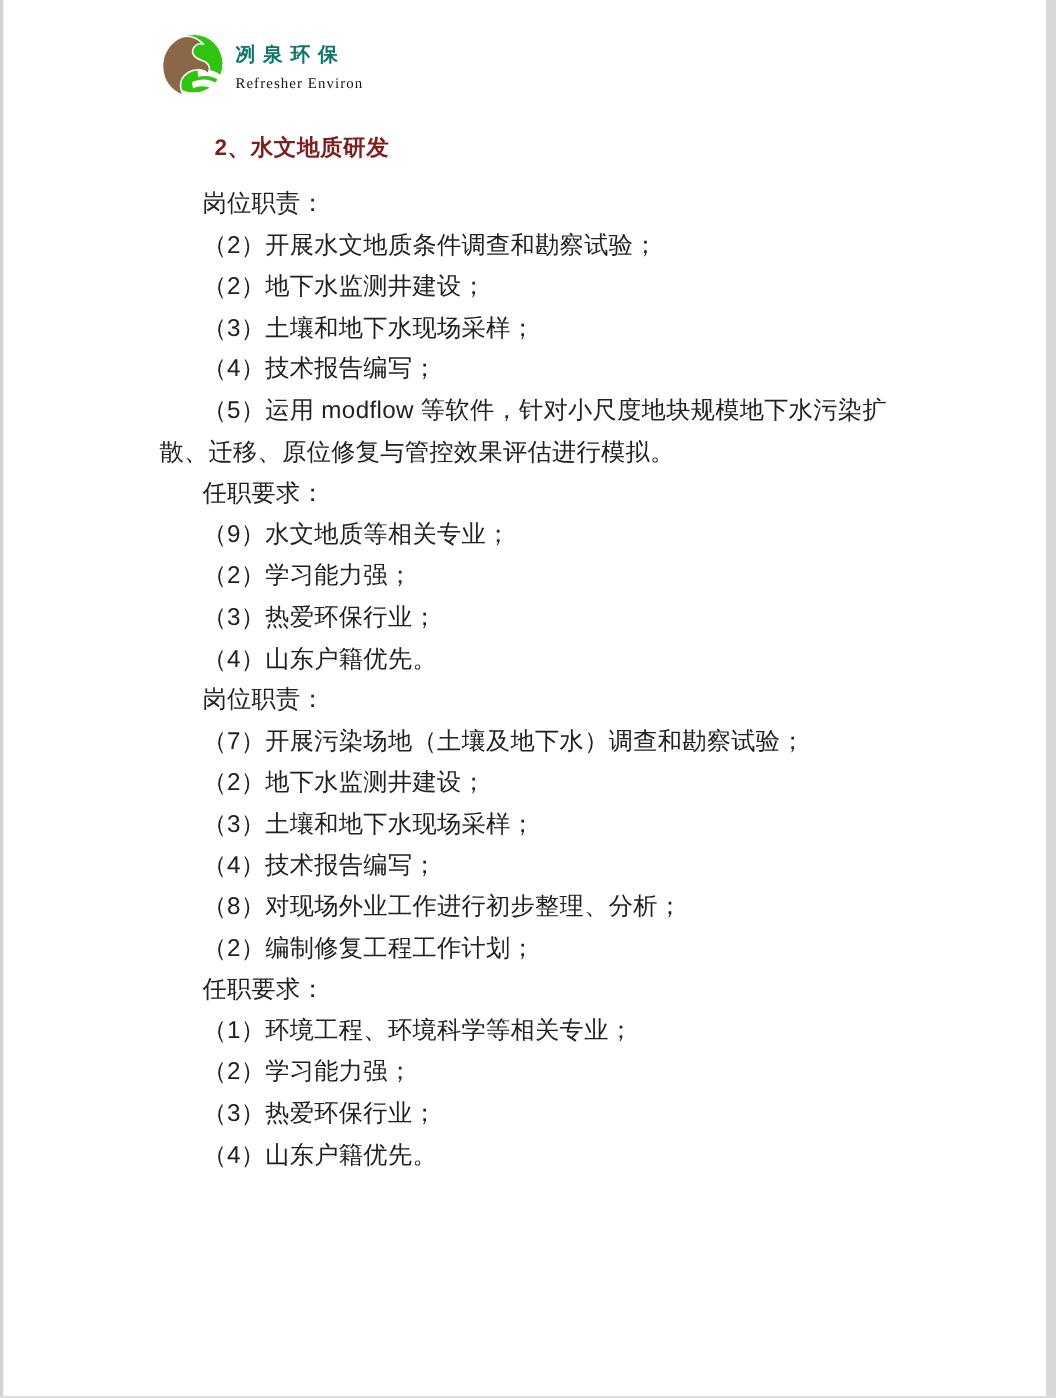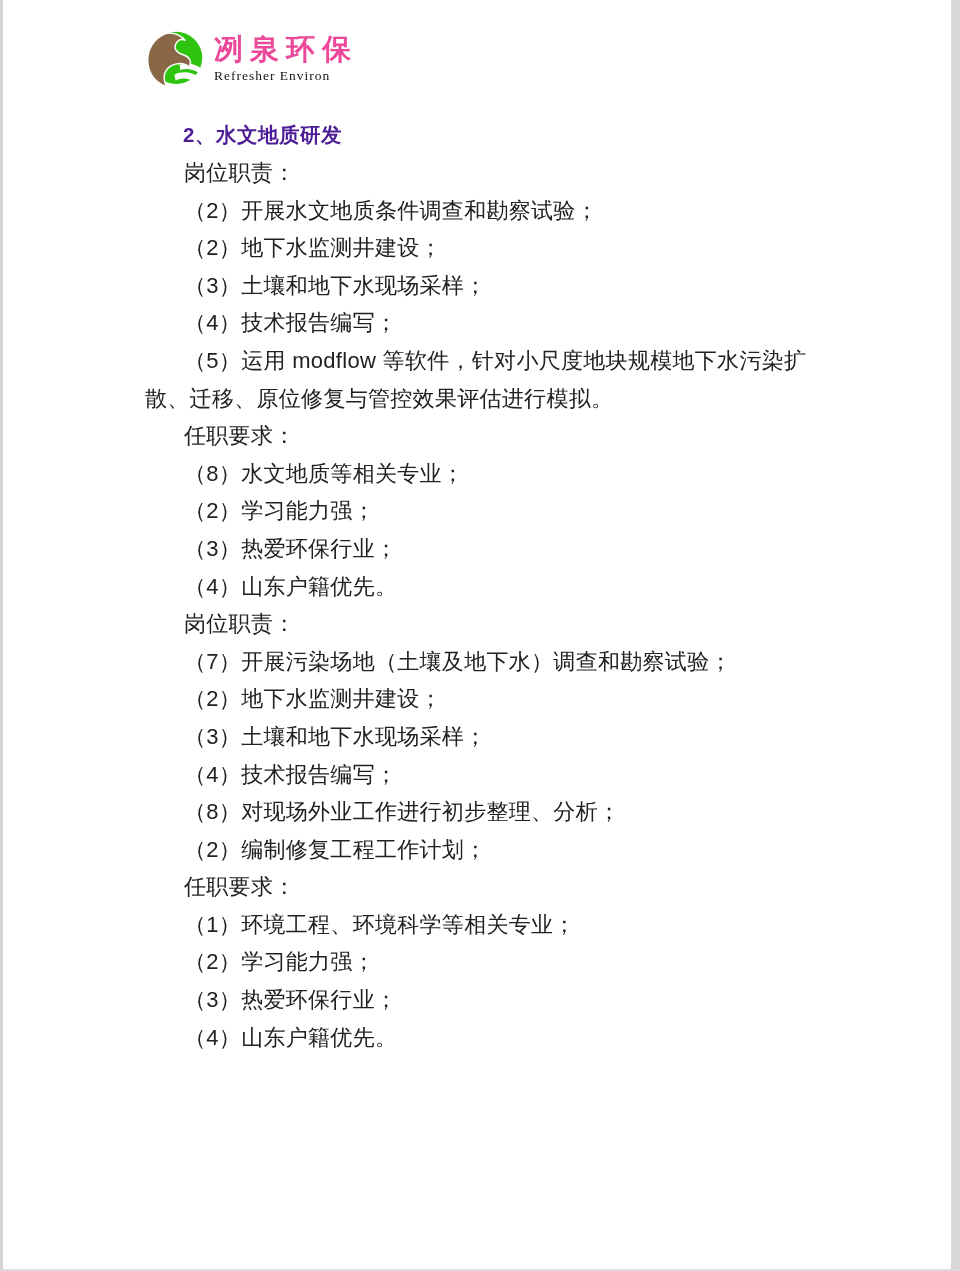--- a/index.html
+++ b/index.html
@@ -33,23 +33,23 @@
     position: absolute;
     left: 146px;
     top: 29px;
     display: flex;
     align-items: center;
     gap: 10px;
   }
   .logo-icon { width: 58px; height: 60px; display: block; }
   .logo-text { display: flex; flex-direction: column; justify-content: center; }
   .brand-cn {
-    font-size: 29px;
+    font-size: 18px;
     font-weight: bold;
-    color: #ec4899;
+    color: #0f766e;
     letter-spacing: 7px;
     line-height: 30px;
     white-space: nowrap;
   }
   .brand-en {
     font-family: "Liberation Serif", serif;
     font-size: 13.5px;
     font-weight: normal;
     color: #131313;
     letter-spacing: 1px;
@@ -59,24 +59,24 @@
 
   
   .doc {
     position: absolute;
     left: 145px;
     top: 0;
     width: 672px;
     color: #212121;
   }
   .doc h2 {
-    margin: 0;
+    margin: 12px;
     font-size: 20.5px;
     font-weight: bold;
-    color: #4c1d95;
+    color: #7f1d1d;
     line-height: 38px;
     text-indent: 38px;
     letter-spacing: 0.5px;
     white-space: nowrap;
   }
   .sec2 h2 { margin-top: 116px; }
   .sec3 h2 { margin-top: 66px; }
   .doc p {
     margin: 0;
     font-size: 22px;
@@ -119,21 +119,21 @@
 
   <div class="section sec2">
     <h2>2、水文地质研发</h2>
     <p>岗位职责：</p>
     <p>（2）开展水文地质条件调查和勘察试验；</p>
     <p>（2）地下水监测井建设；</p>
     <p>（3）土壤和地下水现场采样；</p>
     <p>（4）技术报告编写；</p>
     <p>（5）运用 modflow 等软件，针对小尺度地块规模地下水污染扩散、迁移、原位修复与管控效果评估进行模拟。</p>
     <p>任职要求：</p>
-    <p>（8）水文地质等相关专业；</p>
+    <p>（9）水文地质等相关专业；</p>
     <p>（2）学习能力强；</p>
     <p>（3）热爱环保行业；</p>
     <p>（4）山东户籍优先。</p>
   </div>
 
   <div class="section sec3">
     <p>岗位职责：</p>
     <p>（7）开展污染场地（土壤及地下水）调查和勘察试验；</p>
     <p>（2）地下水监测井建设；</p>
     <p>（3）土壤和地下水现场采样；</p>

